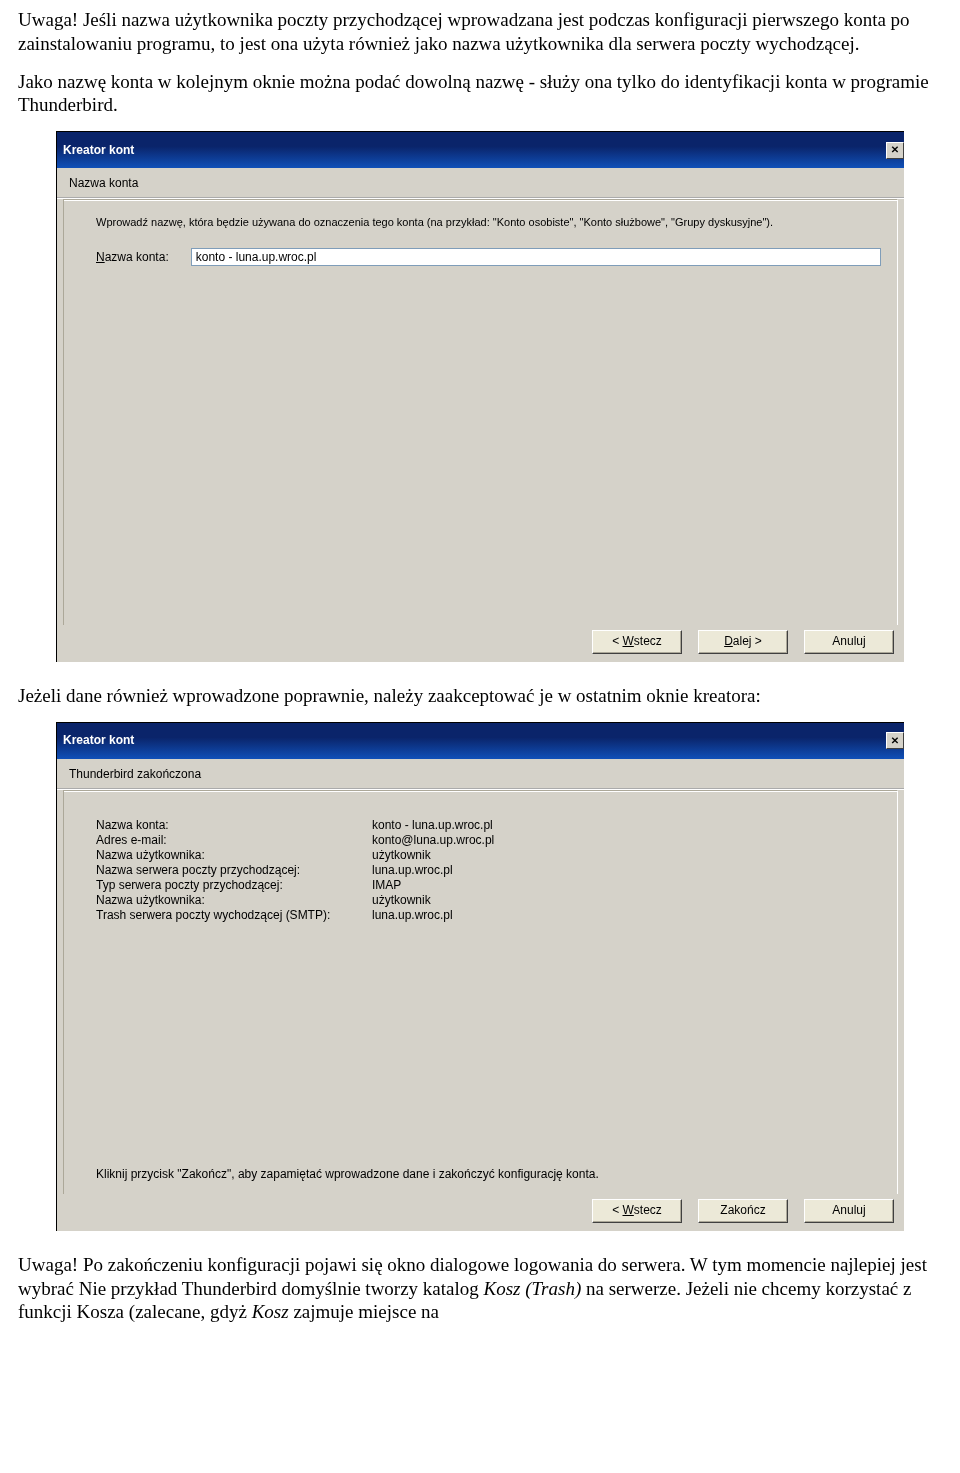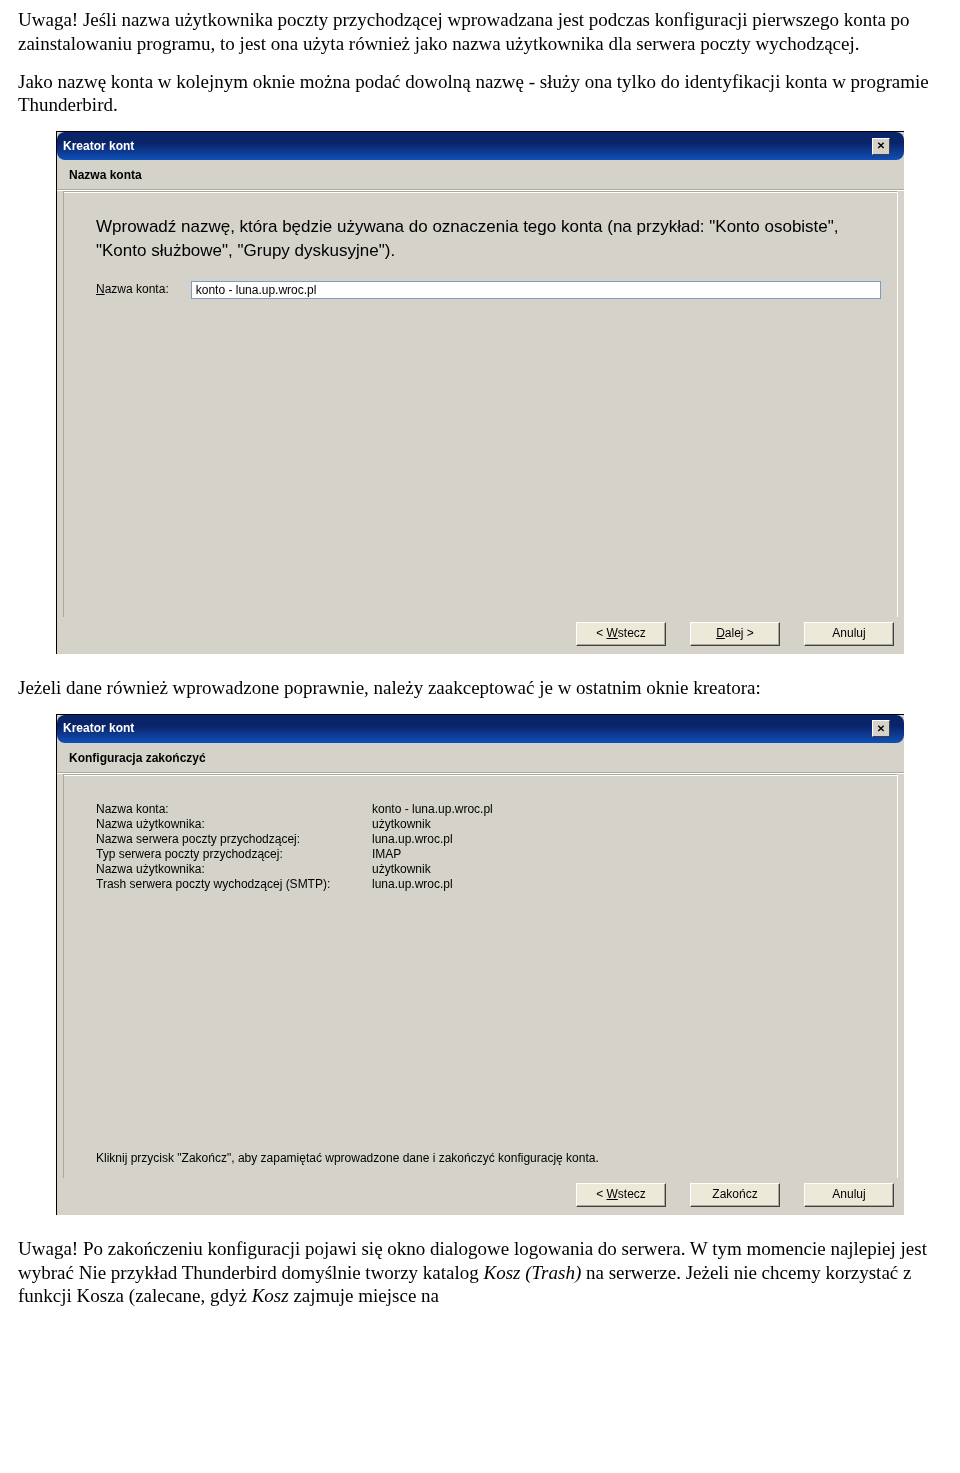--- a/index.html
+++ b/index.html
@@ -23,27 +23,26 @@
     border-bottom-width: 0;
     font-family: Tahoma, Verdana, Arial, sans-serif;
     font-size: 12px;
     color: #000;
     background: #d5d2c9;
   }
   .titlebar {
     display: flex;
     align-items: center;
     justify-content: space-between;
-    height: 28px;
-    padding: 0 14px 0 6px;
+    height: 36px;
+    padding: 0 0 0 6px;
     background: linear-gradient(#0a246a, #0a246a 40%, #1050b8);
     color: #fff;
     font-weight: bold;
     font-size: 12px;
-    border-radius: 8px;
   }
   .close-btn {
     width: 16px;
     height: 15px;
     background: #d5d2c9;
     border: 1px solid #fff;
     border-right-color: #404040;
     border-bottom-color: #404040;
     display: flex;
     align-items: center;
@@ -52,43 +51,42 @@
     font-size: 10px;
     font-weight: bold;
     color: #000;
     line-height: 1;
   }
   .dlg-inner {
     padding: 0;
   }
   .dlg-header {
     padding: 8px 12px 6px 12px;
-    font-weight: bold;
+    font-weight: normal;
     font-size: 12px;
     background: #d5d2c9;
     border-bottom: 2px groove #fff;
   }
   .dlg-body {
     margin: 0 6px 1px 6px;
     background: #d5d2c9;
     border-top: 1px solid #aca899;
     border-left: 1px solid #aca899;
     border-right: 1px solid #fff;
   }
   .dlg-body-inner {
     padding: 14px 16px 10px 32px;
     min-height: 400px;
     position: relative;
     border-top: 1px solid #fff;
   }
   .instr {
-    font-size: 17px;
+    font-size: 11px;
     margin-bottom: 18px;
     line-height: 1.4;
-    margin-top: 8px;
   }
   .underline { text-decoration: underline; }
   .field-row {
     display: flex;
     align-items: center;
     gap: 22px;
   }
   .field-label {
     font-size: 12px;
     white-space: nowrap;
@@ -98,21 +96,21 @@
     height: 18px;
     padding: 1px 4px;
     font-family: Tahoma, Arial, sans-serif;
     font-size: 12px;
     border: 1px solid #7f9db9;
     background: #fff;
     box-sizing: border-box;
   }
   .button-row {
     display: flex;
-    gap: 24px;
+    gap: 16px;
     justify-content: flex-end;
     padding: 4px 10px 8px 16px;
   }
   .win-btn {
     min-width: 72px;
     height: 22px;
     padding: 0 8px;
     font-family: Tahoma, Arial, sans-serif;
     font-size: 12px;
     background: #ece9d8;
@@ -183,27 +181,31 @@
 <p>Jeżeli dane również wprowadzone poprawnie, należy zaakceptować je w ostatnim oknie kreatora:</p>
 
 <div class="dialog">
   <div class="titlebar">
     <span>Kreator kont</span>
     <span class="close-btn">
       <span>✕</span>
     </span>
   </div>
   <div class="dlg-inner">
-    <div class="dlg-header">Konfiguracja zakończyć</div>
+    <div class="dlg-header">Thunderbird zakończona</div>
     <div class="dlg-body">
       <div class="summary-body">
         <div class="summary-table">
           <div class="summary-row">
             <span class="summary-label">Nazwa konta:</span>
             <span class="summary-value">konto - luna.up.wroc.pl</span>
+          </div>
+          <div class="summary-row">
+            <span class="summary-label">Adres e-mail:</span>
+            <span class="summary-value">konto@luna.up.wroc.pl</span>
           </div>
           <div class="summary-row">
             <span class="summary-label">Nazwa użytkownika:</span>
             <span class="summary-value">użytkownik</span>
           </div>
           <div class="summary-row">
             <span class="summary-label">Nazwa serwera poczty przychodzącej:</span>
             <span class="summary-value">luna.up.wroc.pl</span>
           </div>
           <div class="summary-row">

